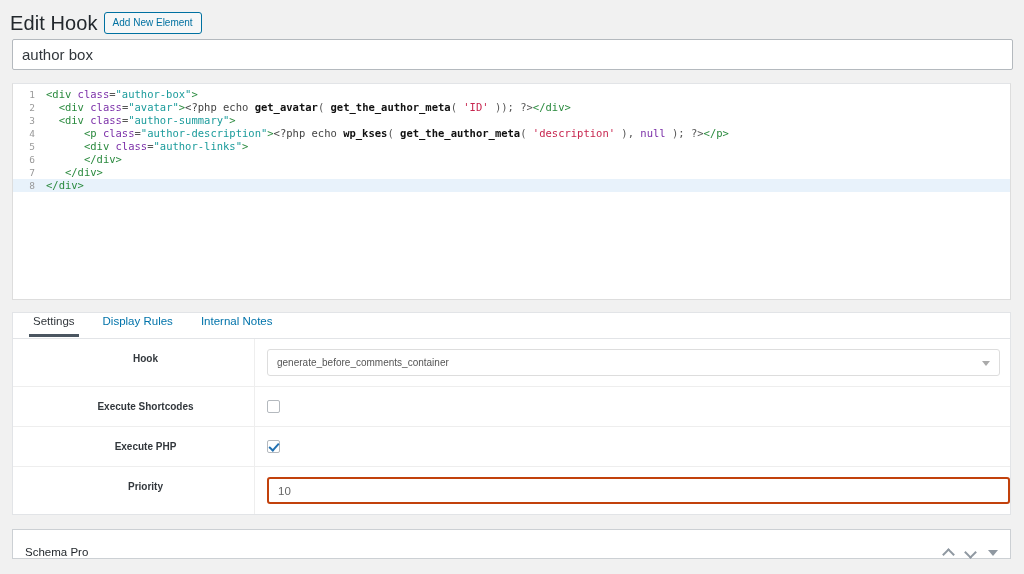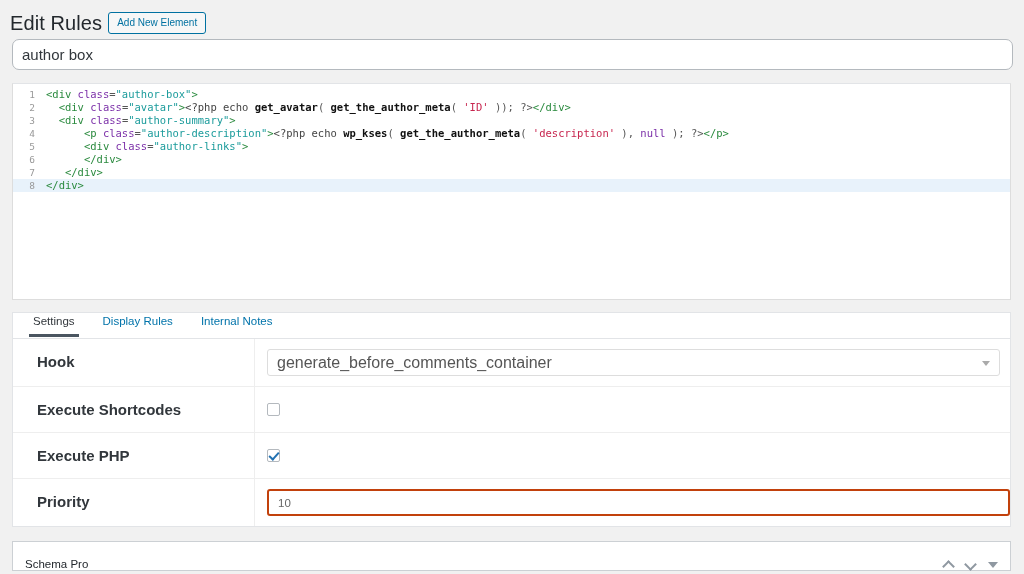--- a/index.html
+++ b/index.html
@@ -28,21 +28,21 @@
     border: 1px solid #0071a1; background: #f6f7f7;
     border-radius: 3px; padding: 3px 8px 4px;
     line-height: 1.3; cursor: pointer; white-space: nowrap;
     font-family: "Liberation Sans", sans-serif;
   }
 
   
   .title-row { padding: 3px 8px 0 12px; }
   .title-input {
     width: 1001px; height: 31px;
-    border: 1px solid #b4b9be; border-radius: 7px;
+    border: 1px solid #b4b9be; border-radius: 2px;
     background: #fff; color: #32373c;
     font-size: 15px; padding: 0 9px;
     font-family: "Liberation Sans", sans-serif;
     outline: none;
   }
 
   
   .code-panel {
     margin: 13px 0 0 12px;
     width: 999px; height: 217px;
@@ -101,29 +101,30 @@
     margin: 0 0 0 12px;
     width: 999px;
     background: #fff;
     border: 1px solid #e2e4e7; border-top: none;
   }
   .srow { display: flex; border-bottom: 1px solid #eee; min-height: 36px; }
   .srow:last-child { border-bottom: none; }
   .slabel {
     width: 242px; min-width: 242px;
     border-right: 1px solid #eee;
-    font-size: 15px; font-weight: bold; color: #32373c;
+    font-size: 10px; font-weight: bold; color: #32373c;
     padding: 14px 0 14px 24px;
+    text-align: center;
   }
   .sval { flex: 1; padding: 10px 14px 10px 12px; display: flex; align-items: center; }
 
   .select-box {
     width: 733px; height: 27px;
     border: 1px solid #ddd; border-radius: 3px;
-    background: #fff; color: #555; font-size: 16px;
+    background: #fff; color: #555; font-size: 10px;
     display: flex; align-items: center; padding: 0 9px;
     position: relative; cursor: pointer;
     font-family: "Liberation Sans", sans-serif;
   }
   .select-arrow {
     position: absolute; right: 9px; top: 50%;
     margin-top: -2px; width: 0; height: 0;
     border-left: 4px solid transparent;
     border-right: 4px solid transparent;
     border-top: 5px solid #aaa;
@@ -174,21 +175,21 @@
     border-right: 5px solid transparent;
     border-top: 6px solid #8f98a1;
   }
 </style>
 </head>
 <body>
 
 <div class="wrap">
 
   <div class="header">
-    <h1 class="page-title">Edit Rules</h1>
+    <h1 class="page-title">Edit Hook</h1>
     <button class="add-btn">Add New Element</button>
   </div>
 
   <div class="title-row">
     <input class="title-input" type="text" value="author box" style="">
   </div>
 
   <div class="code-panel">
     <div class="code-area" id="code-area">
         <div class="cline"><div class="gutter">1</div><div class="ccode"><span class="t-tag">&lt;div </span><span class="t-attr">class</span><span class="t-pun">=</span><span class="t-str">"author-box"</span><span class="t-tag">&gt;</span></div></div>

